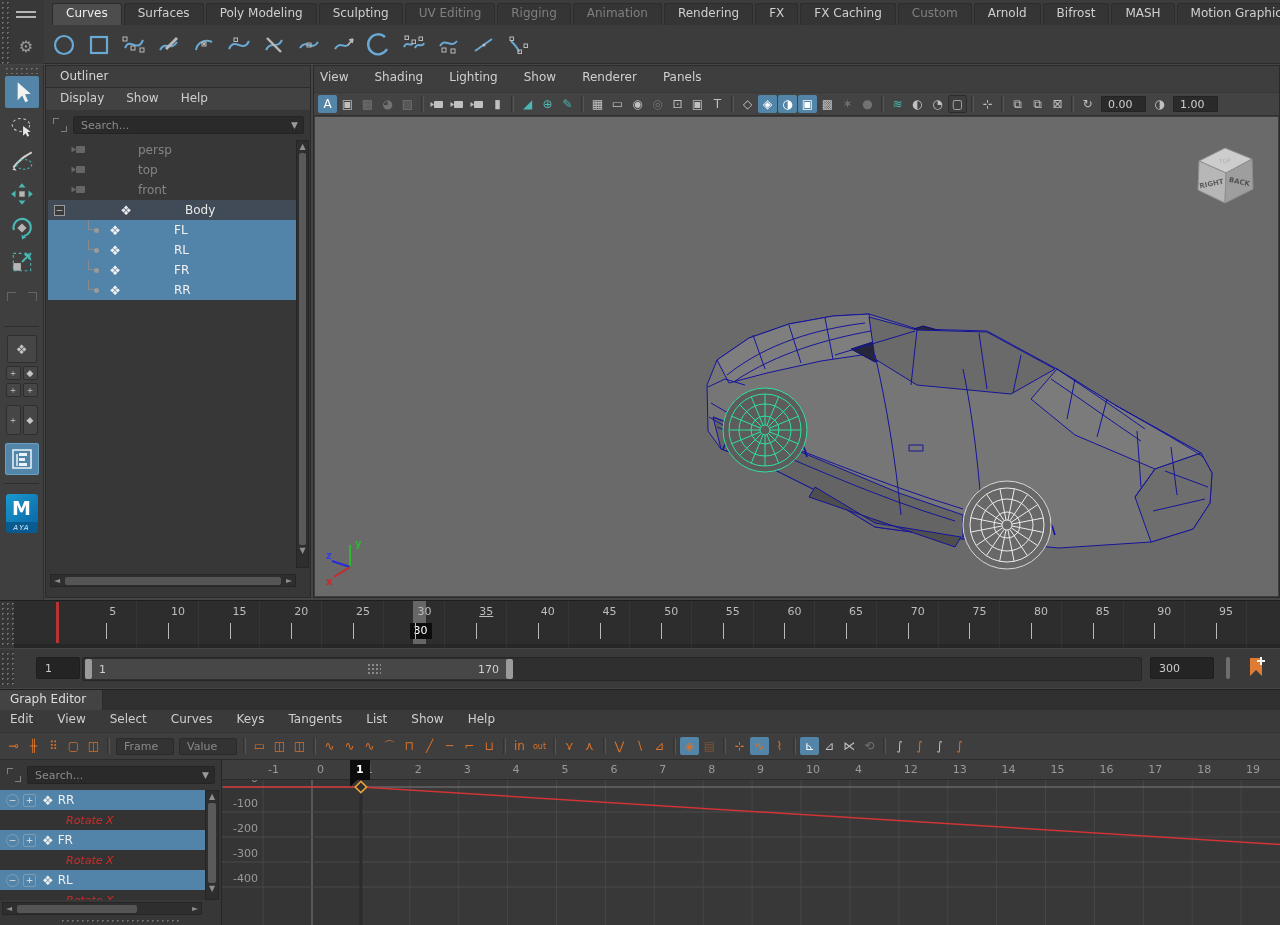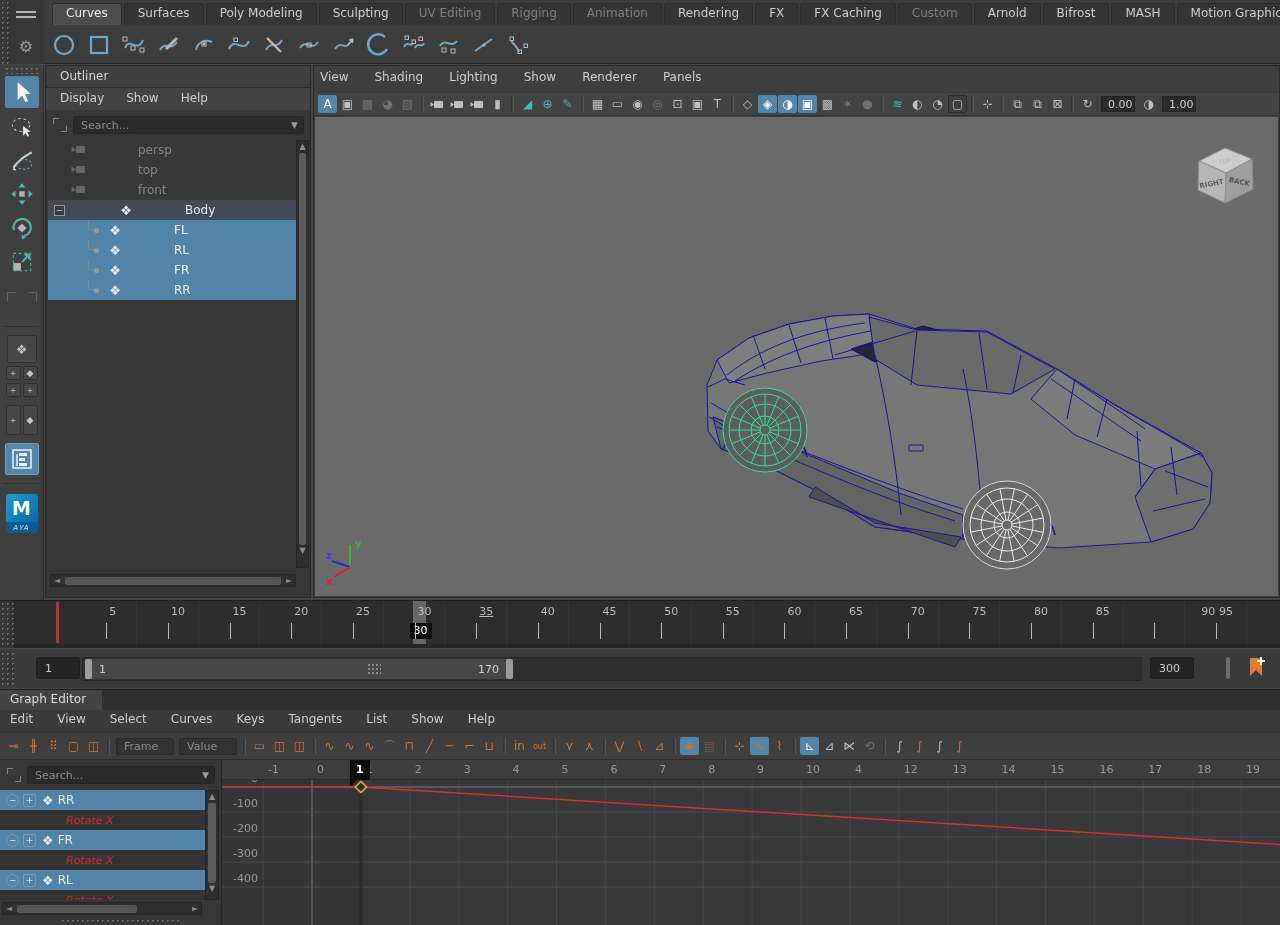--- a/index.html
+++ b/index.html
@@ -77,21 +77,21 @@
   #viewport{left:313px;top:65px;width:967px;height:533px;background:#3e3e3e;border:1px solid #2a2a2a;}
   #vp-menus{left:6px;top:4px;height:20px;display:flex;gap:26px;}
   #vp-toolbar{left:0px;top:26px;width:100%;height:24px;background:#434343;border-top:1px solid #383838;border-bottom:1px solid #303030;
       display:flex;align-items:center;gap:1px;padding:0 4px;}
   .icn{width:19px;height:18px;display:inline-flex;align-items:center;justify-content:center;font-size:12px;color:#c0c0c0;cursor:pointer;border-radius:2px;flex:none;}
   .icn.active{background:#5285a8;color:#fff;}
   .icn.dim{opacity:.38;}
   .icn.teal{color:#49b8b4;}
   .icn.boxed{border:1px solid #2c2c2c;background:#3d3d3d;}
   .tsep{width:3px;height:16px;border-left:1px solid #333;border-right:1px solid #555;margin:0 3px;flex:none;}
-  .vfield{width:34px;height:16px;background:#2a2a2a;border:1px solid #242424;color:#cfcfcf;font-size:11px;
+  .vfield{width:45px;height:16px;background:#2a2a2a;border:1px solid #242424;color:#cfcfcf;font-size:11px;
       display:flex;align-items:center;padding:0 6px;margin:0 3px;flex:none;}
   #vp-canvas{left:1px;top:51px;width:963px;height:479px;background:#6a6a6a;overflow:hidden;}
 
   
   #viewcube{right:18px;top:20px;width:70px;height:78px;}
   #axis-ind{left:10px;top:420px;width:50px;height:50px;font-size:10px;font-weight:bold;}
 
   
   #timeslider{left:0;top:600px;width:1280px;height:47px;background:#2d2d2d;border-top:1px solid #1f1f1f;border-bottom:1px solid #1f1f1f;}
   #ts-grip{left:0;top:0;width:14px;height:47px;}
@@ -683,42 +683,42 @@
         <div class="ts-cell" style="left: 924.595px; width: 61.65px;"></div>
         <span class="ts-num" style="left: 958.42px;">75</span>
         <div class="ts-tick" style="left: 955.42px;"></div>
         <div class="ts-cell" style="left: 986.245px; width: 61.65px;"></div>
         <span class="ts-num" style="left: 1020.07px;">80</span>
         <div class="ts-tick" style="left: 1017.07px;"></div>
         <div class="ts-cell" style="left: 1047.89px; width: 61.65px;"></div>
         <span class="ts-num" style="left: 1081.72px;">85</span>
         <div class="ts-tick" style="left: 1078.72px;"></div>
         <div class="ts-cell" style="left: 1109.55px; width: 61.65px;"></div>
-        <span class="ts-num" style="left: 1143.37px; margin-left: 44px;">90</span>
+        <span class="ts-num" style="left: 1143.37px;">90</span>
         <div class="ts-tick" style="left: 1140.37px;"></div>
         <div class="ts-cell" style="left: 1171.19px; width: 61.65px;"></div>
         <span class="ts-num" style="left: 1205.02px;">95</span>
         <div class="ts-tick" style="left: 1202.02px;"></div>
       </div>
   </div>
 
   <div id="rangerow" class="abs">
     <div id="rs-grip" class="abs grip-v"></div>
     <div class="rfield abs" style="left:36px;top:8px;width:44px;">1</div>
     <div id="rs-track" class="abs">
       <div id="rs-inner">
         <div class="rs-handle"></div>
         <span class="lab">1</span>
         <span class="mid"></span>
         <span class="lab">170</span>
         <div class="rs-handle"></div>
         <div id="rs-dots"></div>
       </div>
     </div>
-    <div class="rfield abs" style="left:1150px;top:8px;width:44px;">300</div>
+    <div class="rfield abs" style="left:1150px;top:8px;width:64px;">300</div>
     <div id="rs-divider" class="abs"></div>
     <svg id="bookmark-btn" class="abs" viewBox="0 0 22 26">
       <path d="M4 3 h12 v18 l-6 -6 l-6 6 Z" fill="#e07b33"></path>
       <path d="M15 2 v8 M11 6 h8" stroke="#f5f5f5" stroke-width="2"></path>
     </svg>
   </div>
 
   <div id="grapheditor" class="abs">
     <div id="ge-tabstrip" class="abs"></div>
     <div id="ge-tab" class="abs">Graph Editor</div>

